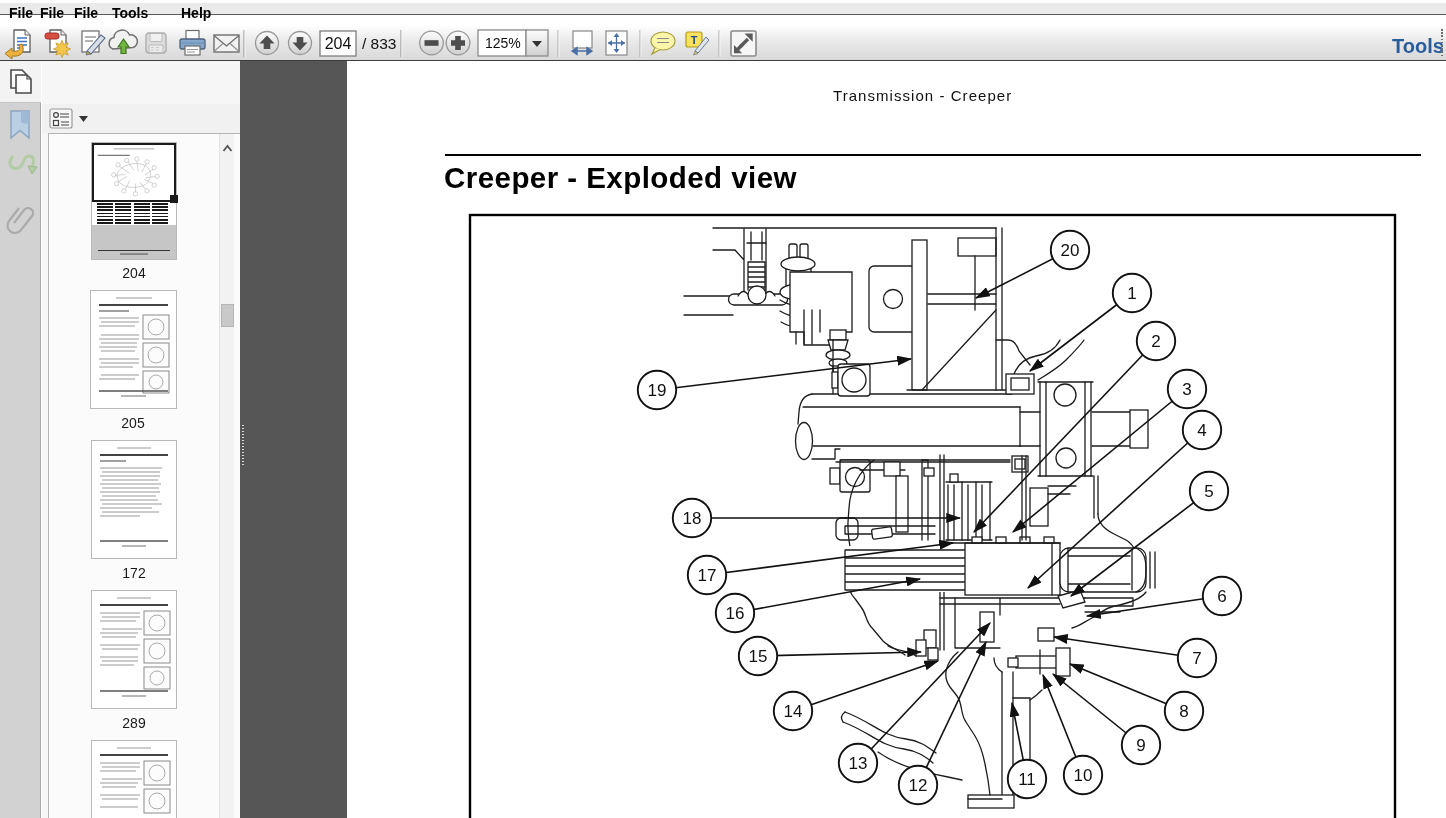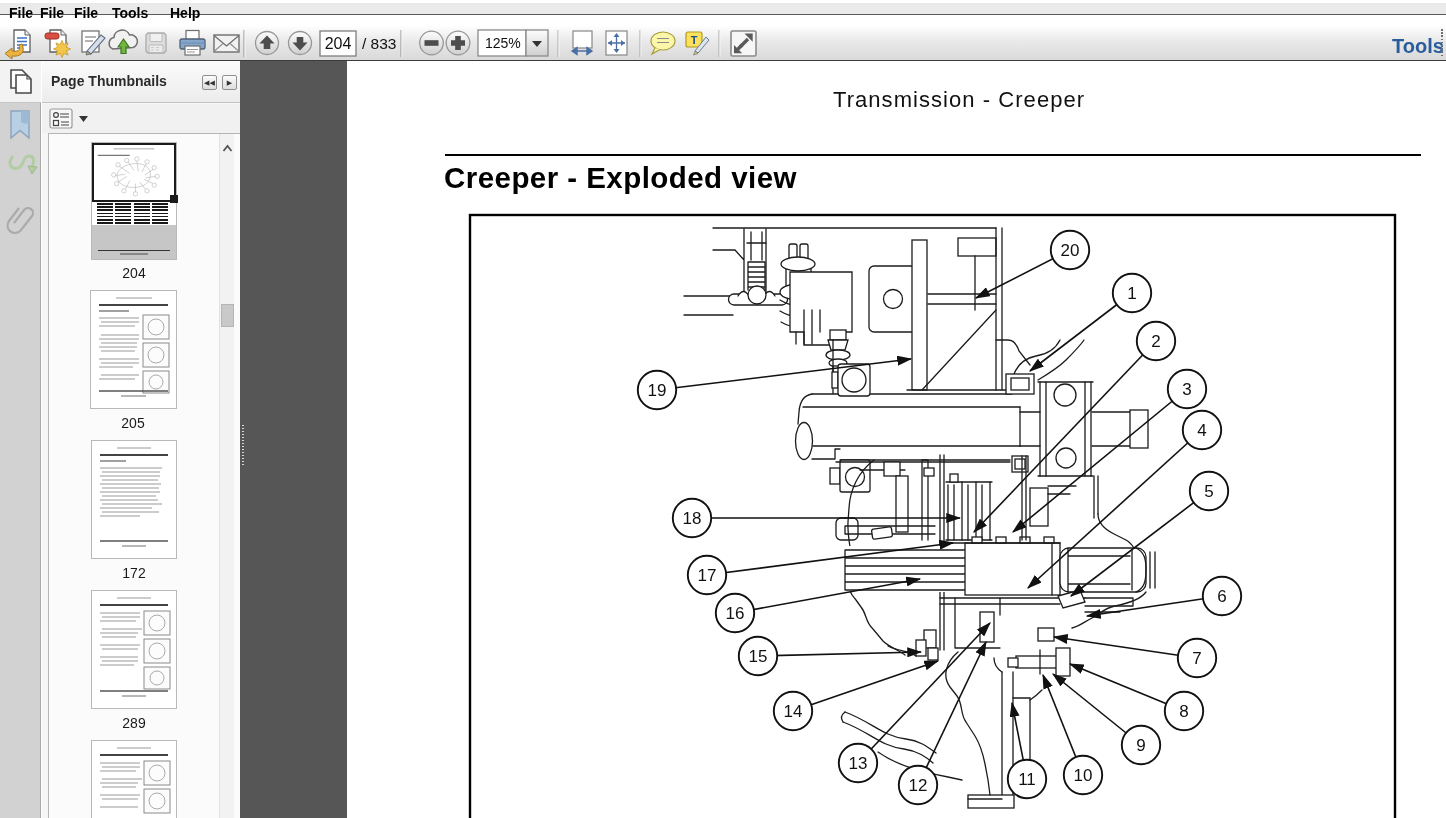--- a/index.html
+++ b/index.html
@@ -32,34 +32,34 @@
 #pscroll{position:absolute;left:177px;top:73px;width:15px;height:684px;background:#f2f2f2;border-left:1px solid #e2e2e2;}
 #sthumb{position:absolute;left:178.5px;top:243px;width:13px;height:23px;background:#c9c9c9;border:1px solid #b5b5b5;}
 .thumblabel{position:absolute;font-size:14px;color:#1a1a1a;width:84px;text-align:center;}
 .thumb{position:absolute;background:#fff;box-shadow:0 0 0 1px #b9b9b9;}
 
 #docstrip{position:absolute;left:240px;top:61px;width:107px;height:757px;background:#565656;}
 #splitgrip{position:absolute;left:242px;top:425px;width:2px;height:42px;
   background-image:repeating-linear-gradient(#d9d9d9 0 1px,transparent 1px 3px);}
 
 #page{position:absolute;left:347px;top:61px;width:1099px;height:757px;background:#fff;}
-#ptop{position:absolute;left:833px;top:87px;font-size:22px;color:#111;letter-spacing:1.05px;}
+#ptop{position:absolute;left:833px;top:87px;font-size:15px;color:#111;letter-spacing:1.05px;}
 #hr1{position:absolute;left:445px;top:154px;width:976px;height:2px;background:#000;}
 #h1{position:absolute;left:444px;top:161px;font-size:29.5px;font-weight:bold;color:#000;
   letter-spacing:0.45px;}
 #bigsvg{position:absolute;left:0;top:0;}
 </style>
 </head>
 <body>
 <div id="menubar">
   <span class="mi" style="left:9px">File</span>
   <span class="mi" style="left:40px">File</span>
   <span class="mi" style="left:74px">File</span>
   <span class="mi" style="left:112px">Tools</span>
-  <span class="mi" style="left:170px">Help</span>
+  <span class="mi" style="left:181px">Help</span>
 </div>
 <div id="toolbar">
   <div id="tools">Tools</div>
   <div id="tgrip"></div>
 <svg width="780" height="35" viewBox="0 26 780 35" style="position:absolute;left:0;top:0">
   <defs>
     <linearGradient id="btng" x1="0" y1="0" x2="0" y2="1">
       <stop offset="0" stop-color="#fdfdfd"></stop>
           <stop offset="1" stop-color="#cfcfcf"></stop>
     </linearGradient>
@@ -189,25 +189,20 @@
   <path d="M11,50 h18 v27 l-9,-7.5 l-9,7.5 z" fill="#b9cfe3" stroke="#8aa5bf" stroke-width="1.4"></path>
   <path d="M21,50 v11 q4,3 8,1 v-12 z" fill="#9db9d4" stroke="none"></path>
 
   <path d="M13,95 c-6,7 -2,14 5,12 c7,-2 4,-12 11,-12 c6,0 5,7 3,11" fill="none" stroke="#b2cda4" stroke-width="3"></path>
   <path d="M28,105 l4,8 l5,-7 z" fill="#b2cda4" stroke="#9cba8c" stroke-width="1"></path>
 
   <path d="M14,162 l10,-13 a5,5 0 0 1 8,6 l-11,14 a7.5,7.5 0 0 1 -12,-9 l10,-13" fill="none" stroke="#ababab" stroke-width="2.2"></path>
 </svg>
 </div>
 <div id="panel">
-  <div id="phead">
-    <span id="ptitle">Page Thumbnails</span>
-    <span class="pbtn" style="left:160px">◀◀</span>
-    <span class="pbtn" style="left:180px">▶</span>
-  </div>
   <div id="poptrow">
     <svg width="50" height="29" viewBox="0 0 50 29" style="position:absolute;left:6px;top:0">
       <rect x="2" y="5" width="22" height="19" rx="2" fill="#f7f7f7" stroke="#9a9a9a" stroke-width="1.2"></rect>
       <circle cx="8" cy="11" r="2.4" fill="none" stroke="#444" stroke-width="1.2"></circle>
       <path d="M12,10 h9 M12,13 h9" stroke="#444" stroke-width="1.1"></path>
       <rect x="5.5" y="16.5" width="5" height="5" fill="none" stroke="#444" stroke-width="1.2"></rect>
       <path d="M13,18 h8 M13,21 h8" stroke="#444" stroke-width="1.1"></path>
       <path d="M31,12 h9 l-4.5,6 z" fill="#333"></path>
     </svg>
   </div>

